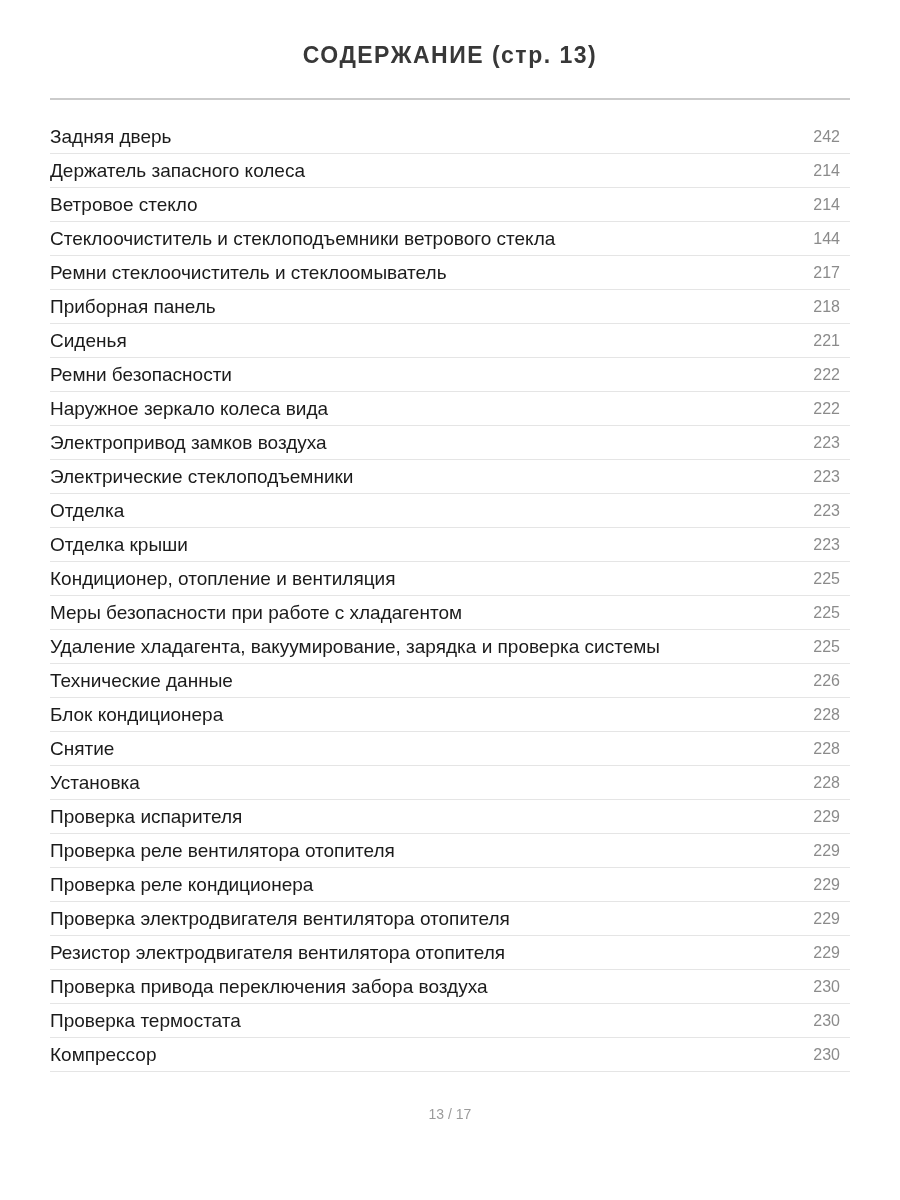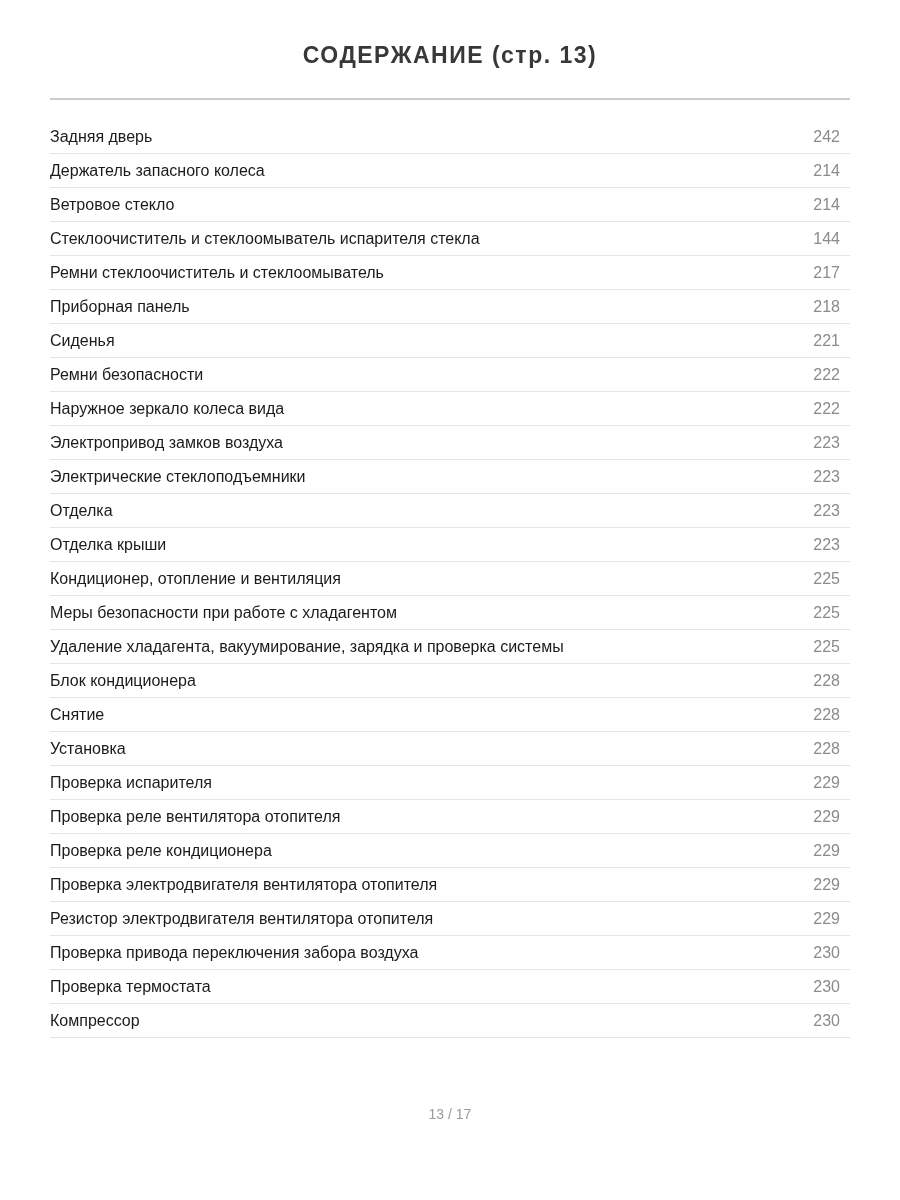--- a/index.html
+++ b/index.html
@@ -33,21 +33,21 @@
     margin-top: 20px;
   }
   .toc-row {
     height: 34px;
     display: flex;
     justify-content: space-between;
     align-items: center;
     border-bottom: 1px solid #e5e5e5;
   }
   .toc-label {
-    font-size: 16px;
+    font-size: 19px;
     color: #1b1b1b;
     white-space: nowrap;
   }
   .toc-page {
     font-size: 16px;
     color: #8b8b8b;
     padding-right: 10px;
     white-space: nowrap;
   }
   .footer {
@@ -77,21 +77,21 @@
     <span class="toc-label">Держатель запасного колеса</span>
     <span class="toc-page">214</span>
   </div>
 
   <div class="toc-row">
     <span class="toc-label">Ветровое стекло</span>
     <span class="toc-page">214</span>
   </div>
 
   <div class="toc-row">
-    <span class="toc-label">Стеклоочиститель и стеклоомыватель испарителя стекла</span>
+    <span class="toc-label">Стеклоочиститель и стеклоподъемники ветрового стекла</span>
     <span class="toc-page">144</span>
   </div>
 
   <div class="toc-row">
     <span class="toc-label">Ремни стеклоочиститель и стеклоомыватель</span>
     <span class="toc-page">217</span>
   </div>
 
   <div class="toc-row">
     <span class="toc-label">Приборная панель</span>
@@ -141,20 +141,24 @@
   <div class="toc-row">
     <span class="toc-label">Меры безопасности при работе с хладагентом</span>
     <span class="toc-page">225</span>
   </div>
 
   <div class="toc-row">
     <span class="toc-label">Удаление хладагента, вакуумирование, зарядка и проверка системы</span>
     <span class="toc-page">225</span>
   </div>
 
+  <div class="toc-row">
+    <span class="toc-label">Технические данные</span>
+    <span class="toc-page">226</span>
+  </div>
 
   <div class="toc-row">
     <span class="toc-label">Блок кондиционера</span>
     <span class="toc-page">228</span>
   </div>
 
   <div class="toc-row">
     <span class="toc-label">Снятие</span>
     <span class="toc-page">228</span>
   </div>

